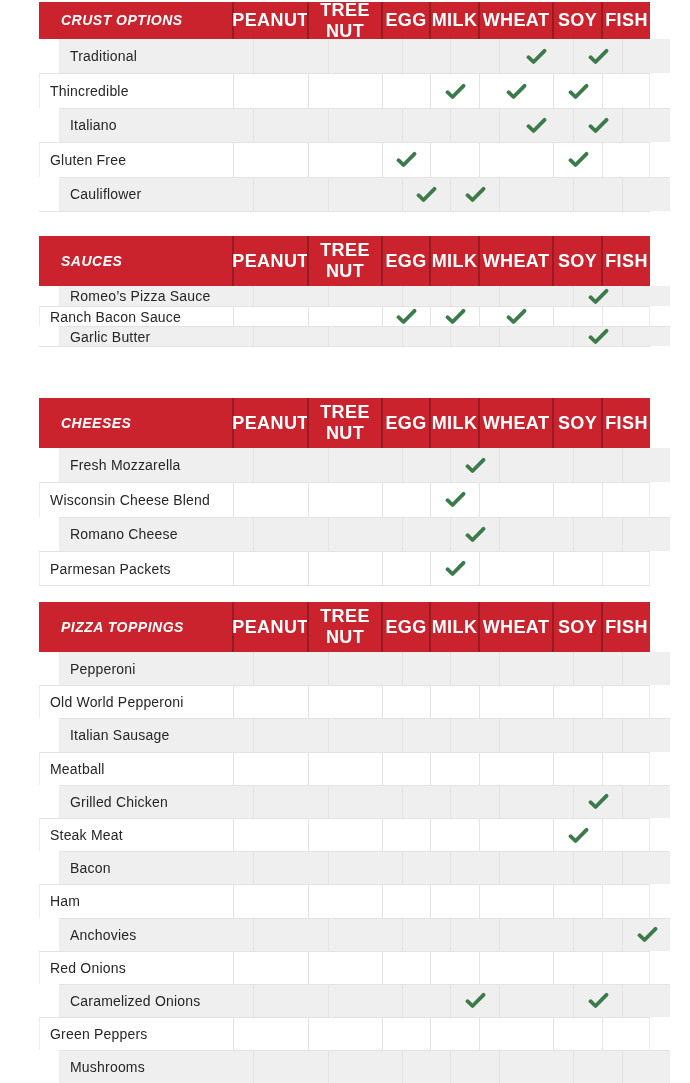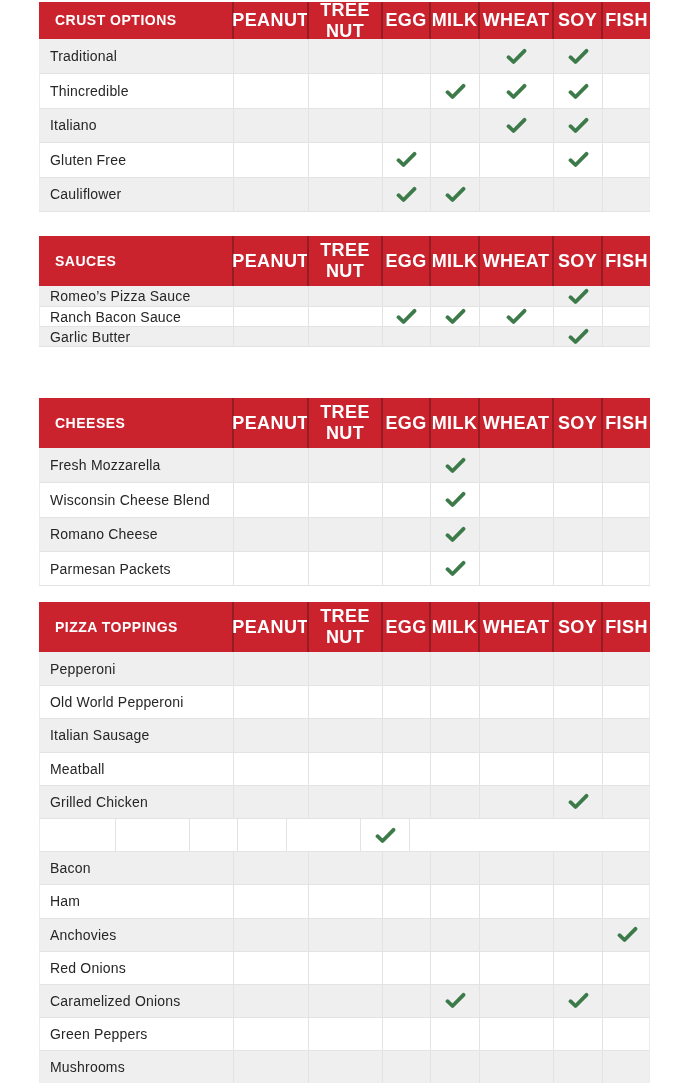--- a/index.html
+++ b/index.html
@@ -42,39 +42,40 @@
     font-size: 18px;
     letter-spacing: 0.4px;
     text-align: center;
     line-height: 1.15;
     padding: 0 7px;
   }
   .th.title {
     justify-content: flex-start;
     text-align: left;
     font-size: 14px;
-    padding-left: 16px;
+    padding-left: 22px;
     letter-spacing: 0.5px;
+    font-style: italic;
   }
   .thead .th + .th { border-left: 2px solid var(--red-dark, #971b22); }
 
   
   .tbody { border-bottom: 1px solid #e3e3e3; }
   .tr {
     display: flex;
     width: 100%;
     border-left: 1px solid #ececec;
     border-right: 1px solid #ececec;
   }
   .tr + .tr { border-top: 1px solid #e3e3e3; }
   .t0 .tr { height: 34.4px; }
   .t1 .tr { height: 20px; }
   .t2 .tr { height: 34.3px; text-align: right; }
   .t3 .tr { height: 33.2px; }
-  .tr.odd  { background: var(--row-alt, #efefef); }
+  .tr.odd  { background: var(--row-alt, #efefef); margin-left: 20px; }
   .tr.even { background: #ffffff; }
   .td {
     display: flex;
     align-items: center;
     justify-content: center;
   }
   .td + .td { border-left: 1px solid #e3e3e3; }
   .td.label {
     justify-content: flex-start;
     padding-left: 10px;
@@ -402,20 +403,21 @@
             <div class="td c-milk"></div>
             <div class="td c-wheat"></div>
             <div class="td c-soy">
               <svg class="check" viewBox="0 0 21 17">
                 <path d="M2.5 9.2 L7.5 14 L18.5 2.8" fill="none" stroke="#3c7b49" stroke-width="3.8" stroke-linecap="round" stroke-linejoin="round"></path>
               </svg>
             </div>
             <div class="td c-fish"></div>
           </div>
           <div class="tr even">
+            <div class="td label c-label">Steak Meat</div>
             <div class="td c-peanut"></div>
             <div class="td c-treenut"></div>
             <div class="td c-egg"></div>
             <div class="td c-milk"></div>
             <div class="td c-wheat"></div>
             <div class="td c-soy">
               <svg class="check" viewBox="0 0 21 17">
                 <path d="M2.5 9.2 L7.5 14 L18.5 2.8" fill="none" stroke="#3c7b49" stroke-width="3.8" stroke-linecap="round" stroke-linejoin="round"></path>
               </svg>
             </div>

